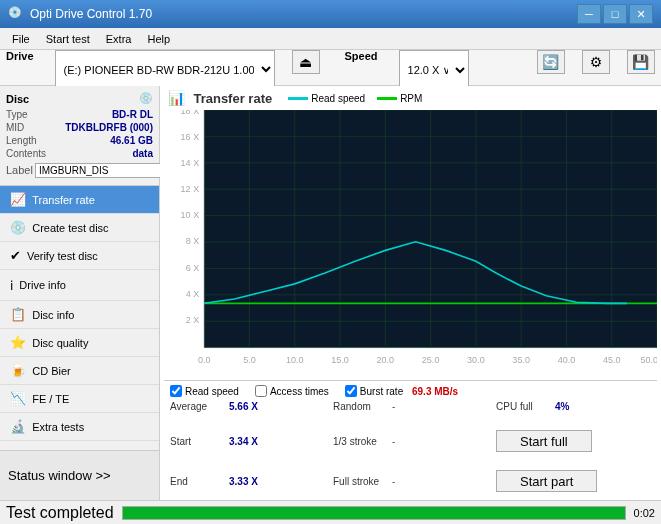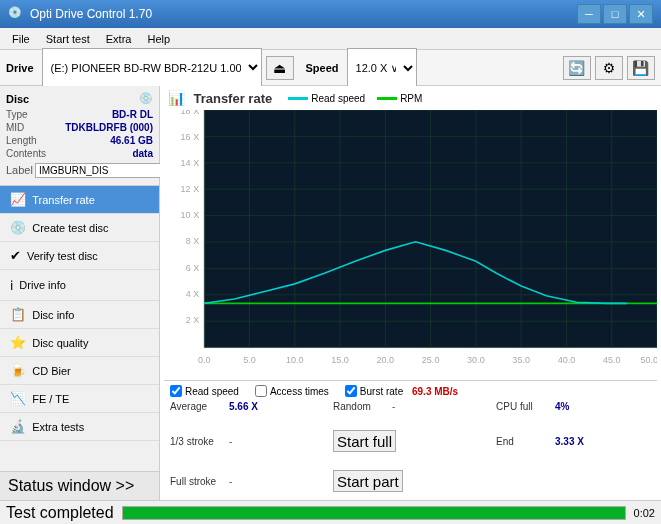--- a/index.html
+++ b/index.html
@@ -37,23 +37,23 @@
       cursor: pointer;
       font-size: 11px;
     }
 
     
     .toolbar {
       background: #f5f5f5;
       border-bottom: 1px solid #ccc;
       height: 36px;
       display: flex;
-      align-items: center;
+      align-items: flex-start;
       padding: 0 6px;
-      gap: 4px;
+      gap: 17px;
     }
     .toolbar-label { font-size: 11px; font-weight: bold; margin-right: 4px; }
     .drive-select {
       height: 39px; font-size: 11px; width: 220px; border: 1px solid #aaa; background: white;
       padding: 0 4px;
     }
     .toolbar-btn {
       height: 24px; width: 28px; background: #f0f0f0; border: 1px solid #aaa;
       cursor: pointer; display: flex; align-items: center; justify-content: center; font-size: 14px;
     }
@@ -105,23 +105,23 @@
       display: flex;
       align-items: center;
       gap: 6px;
       border-bottom: 1px solid #ddd;
     }
     .nav-item.active { background: #4a90d9; color: white; }
     .nav-item-icon { font-size: 13px; }
 
     .status-window-btn {
       border-top: 1px solid #ccc;
-      padding: 5px 8px;
+      padding: 17px 8px;
       cursor: pointer;
-      font-size: 16px;
+      font-size: 13px;
       background: #e8e8e8;
       display: flex;
       align-items: center;
       gap: 4px;
       text-align: right;
     }
 
     
     .chart-area {
       flex: 1;
@@ -172,24 +172,24 @@
       grid-template-columns: 1fr 1fr 1fr;
       gap: 18px 8px;
       font-size: 10px;
     }
     .stat-row { display: flex; align-items: center; gap: 4px; }
     .stat-label { color: #333; min-width: 55px; }
     .stat-value { color: #00008b; font-weight: bold; min-width: 35px; }
     .stat-dash { color: #555; }
     .start-btn {
       height: 22px;
-      font-size: 15px;
+      font-size: 13px;
       background: #f0f0f0;
       border: 1px solid #aaa;
-      padding: 0 3px;
+      padding: 0 23px;
       cursor: pointer;
       white-space: nowrap;
     }
 
     
     .status-bar {
       height: 24px;
       background: #f0f0f0;
       border-top: 1px solid #ccc;
       display: flex;
@@ -423,20 +423,24 @@
         <div class="stat-row">
           <span class="stat-label">Random</span>
           <span class="stat-dash">-</span>
         </div>
         <div class="stat-row">
           <span class="stat-label">CPU full</span>
           <span class="stat-value">4%</span>
         </div>
 
         <div class="stat-row">
+          <span class="stat-label">Start</span>
+          <span class="stat-value">3.34 X</span>
+        </div>
+        <div class="stat-row">
           <span class="stat-label">1/3 stroke</span>
           <span class="stat-dash">-</span>
         </div>
         <div class="stat-row">
           <button class="start-btn">Start full</button>
         </div>
 
         <div class="stat-row">
           <span class="stat-label">End</span>
           <span class="stat-value">3.33 X</span>

